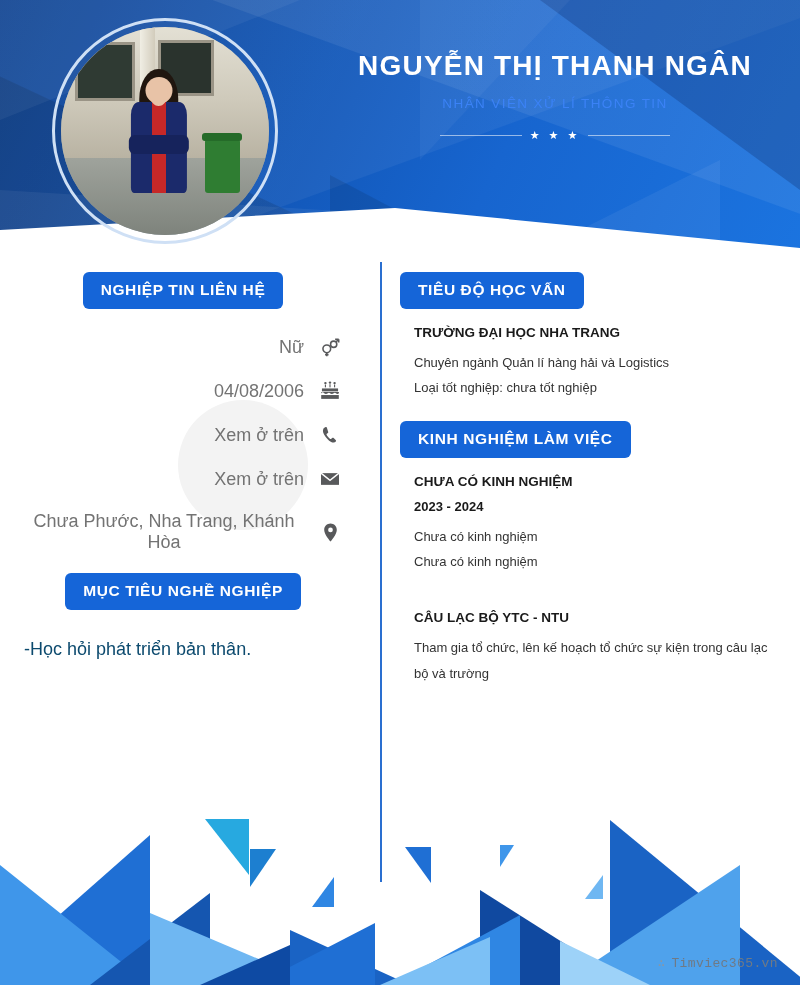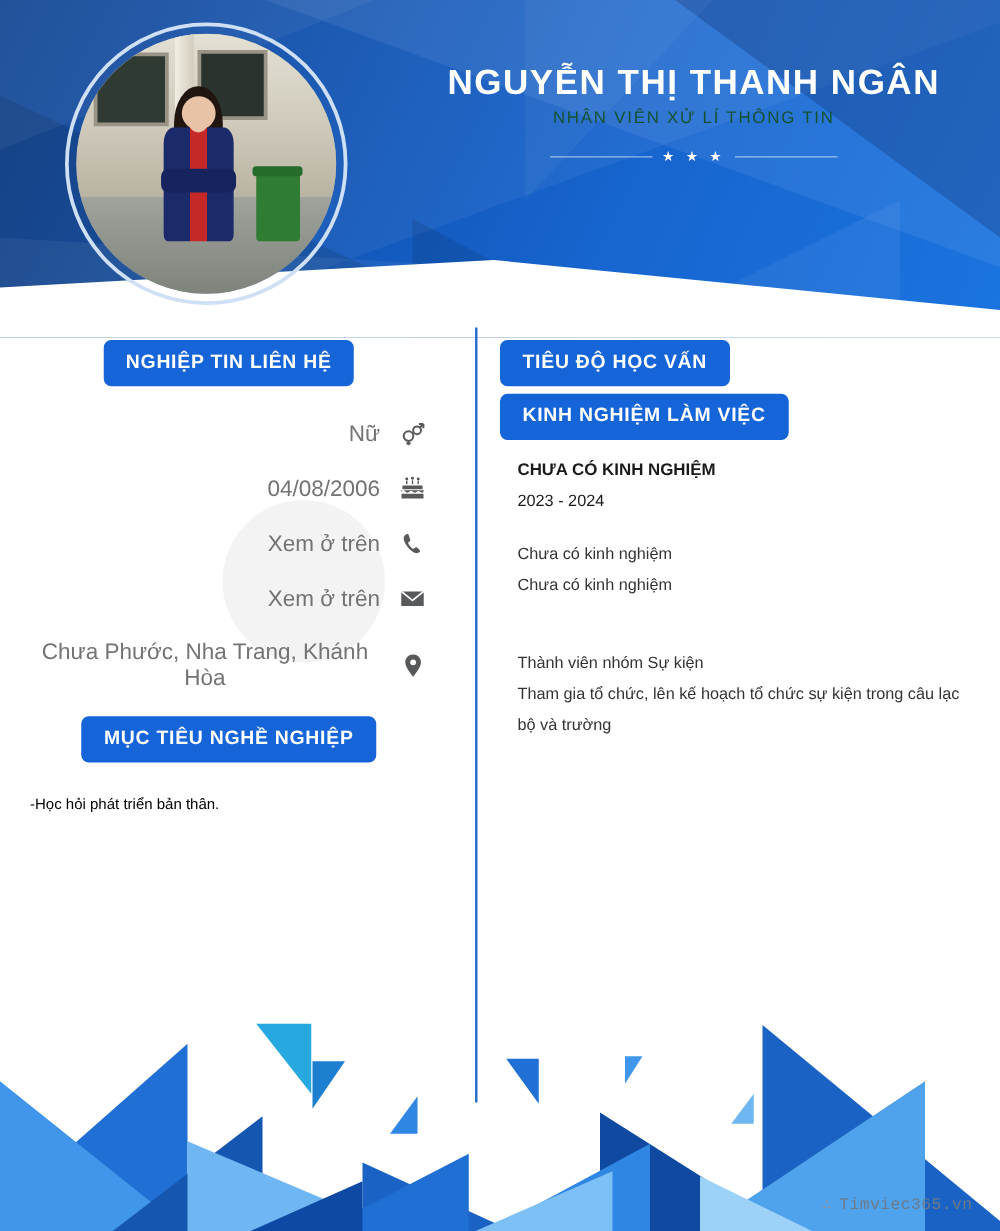--- a/index.html
+++ b/index.html
@@ -140,22 +140,22 @@
     width: 470px;
     text-align: center;
   }
   .hdr-name {
     color: #ffffff;
     font-size: 28px;
     font-weight: bold;
     letter-spacing: 1.2px;
   }
   .hdr-role {
-    margin-top: 4px;
-    color: #14532d;
+    margin-top: 14px;
+    color: #3b82f6;
     font-size: 13.5px;
     letter-spacing: 1.4px;
   }
   .hdr-div {
     margin: 18px auto 0;
     width: 230px;
     display: flex;
     align-items: center;
     justify-content: center;
     gap: 8px;
@@ -228,39 +228,39 @@
     width: 24px; height: 24px;
     display: flex; align-items: center; justify-content: center;
     color: #58595b;
     flex: none;
   }
   .c-ico svg { display: block; }
 
   
   .goal { margin-top: 22px; }
   .goal p {
-    color: #000000;
-    font-size: 12px;
+    color: #0c4a6e;
+    font-size: 18px;
     line-height: 1.95;
   }
 
   
   .blk { margin-bottom: 6px; }
   .blk-body { padding: 16px 8px 14px 14px; }
   .r-title {
     color: #1a1a1a;
     font-size: 13.5px;
     font-weight: bold;
     margin-bottom: 10px;
   }
   .r-sub {
     color: #1a1a1a;
     font-size: 13px;
-    font-weight: normal;
-    margin-bottom: 22px;
+    font-weight: bold;
+    margin-bottom: 10px;
   }
   .r-line {
     color: #333333;
     font-size: 13px;
     line-height: 1.95;
   }
 
   
   .footer {
     position: absolute;
@@ -421,35 +421,40 @@
     <div class="goal">
       <p>-Học hỏi phát triển bản thân.</p>
     </div>
 
   </div>
 
   <div class="col-right">
 
     <div class="blk">
       <span class="pill">TIÊU ĐỘ HỌC VẤN</span>
+      <div class="blk-body">
+        <div class="r-title">TRƯỜNG ĐẠI HỌC NHA TRANG</div>
+        <div class="r-line">Chuyên ngành Quản lí hàng hải và Logistics</div>
+        <div class="r-line">Loại tốt nghiệp: chưa tốt nghiệp</div>
+      </div>
     </div>
 
     <div class="blk">
       <span class="pill">KINH NGHIỆM LÀM VIỆC</span>
       <div class="blk-body">
         <div class="r-title">CHƯA CÓ KINH NGHIỆM</div>
         <div class="r-sub">2023 - 2024</div>
         <div class="r-line">Chưa có kinh nghiệm</div>
         <div class="r-line">Chưa có kinh nghiệm</div>
       </div>
     </div>
 
     <div class="blk">
       <div class="blk-body">
-        <div class="r-line">Thành viên nhóm Sự kiện</div>
+        <div class="r-title">CÂU LẠC BỘ YTC - NTU</div>
         <div class="r-line">Tham gia tổ chức, lên kế hoạch tổ chức sự kiện trong câu lạc bộ và trường</div>
       </div>
     </div>
 
   </div>
 
   <div class="footer">
     <div class="float fl1"></div>
     <div class="float fl2"></div>
     <div class="float fl3"></div>

